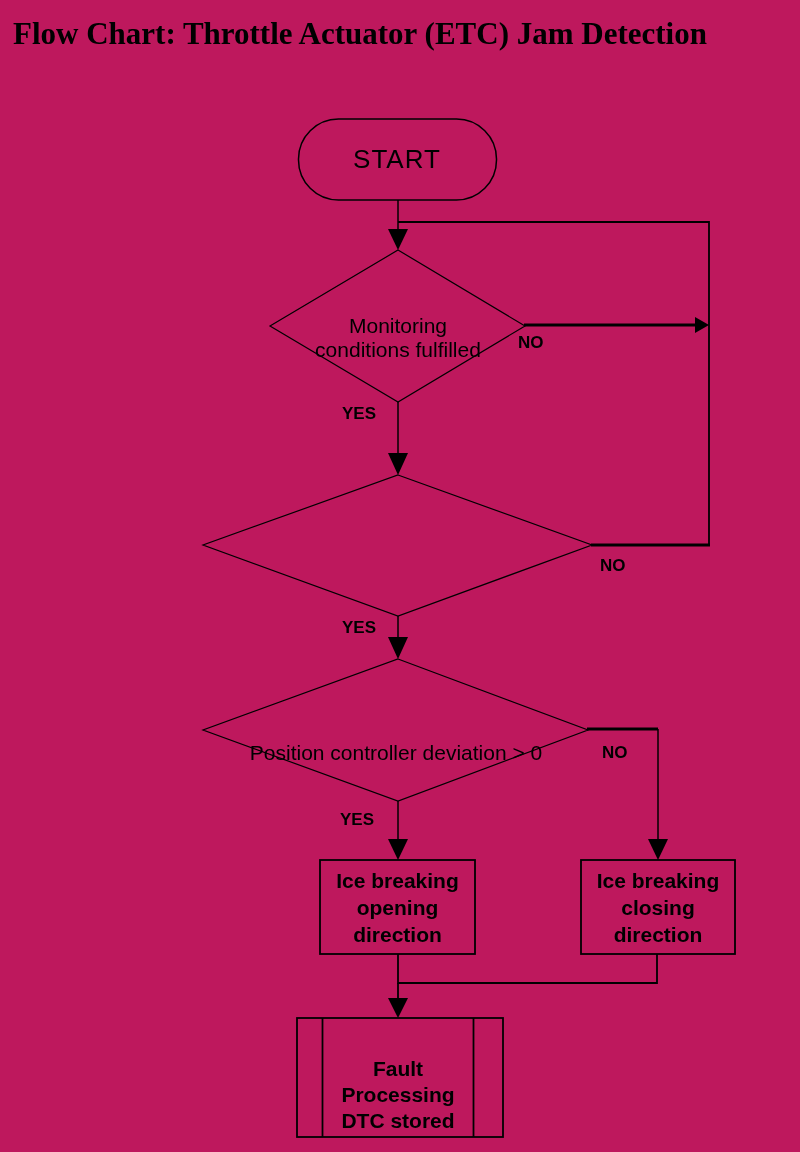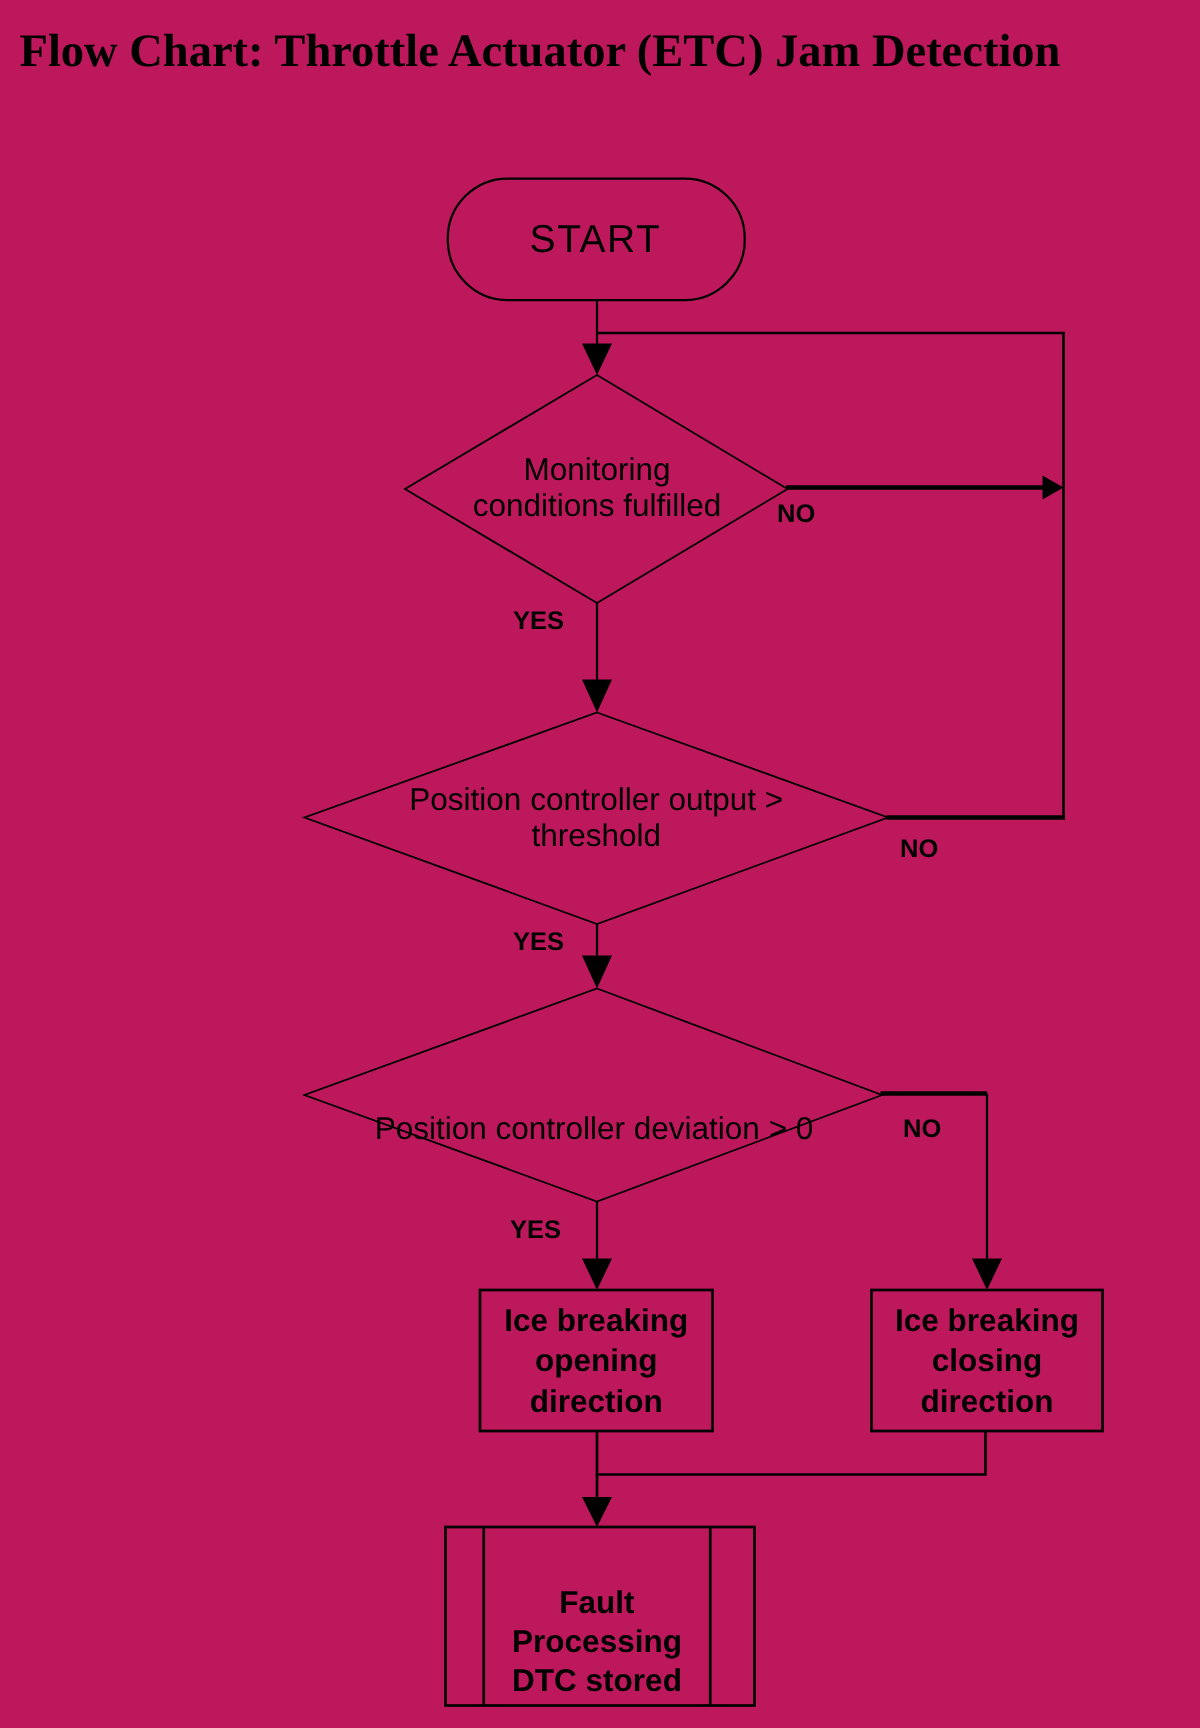--- a/index.html
+++ b/index.html
@@ -113,25 +113,23 @@
     <line x1="398" y1="983" x2="398" y2="1000" stroke="#000" stroke-width="1.8"></line>
     <polygon points="388,998 408,998 398,1018" fill="#000"></polygon>
 
     <rect x="297" y="1018" width="206" height="119" fill="none" stroke="#000" stroke-width="1.8"></rect>
     <line x1="322.5" y1="1018" x2="322.5" y2="1137" stroke="#000" stroke-width="1.8"></line>
     <line x1="473.5" y1="1018" x2="473.5" y2="1137" stroke="#000" stroke-width="1.8"></line>
   </svg>
 
   <div class="lbl node-lbl start-lbl" style="left:298px; top:119px; width:198px; height:81px;">START</div>
 
-  <div class="lbl node-lbl diamond-lbl" style="left:270px; top:250px; width:256px; height:152px;">Monitoring
+  <div class="lbl node-lbl diamond-lbl" style="left:270px; top:262px; width:256px; height:152px;">Monitoring
 conditions fulfilled</div>
 
-  <div class="lbl node-lbl diamond-lbl" style="left:203px; top:475px; width:389px; height:141px;">Position controller output &gt;
-threshold</div>
 
   <div class="lbl node-lbl diamond-lbl" style="left:198px; top:682px; width:396px; height:142px;">Position controller deviation &gt; 0</div>
 
   <div class="lbl node-lbl box-lbl" style="left:320px; top:860px; width:155px; height:94px;">Ice breaking
 opening
 direction</div>
 
   <div class="lbl node-lbl box-lbl" style="left:581px; top:860px; width:154px; height:94px;">Ice breaking
 closing
 direction</div>

